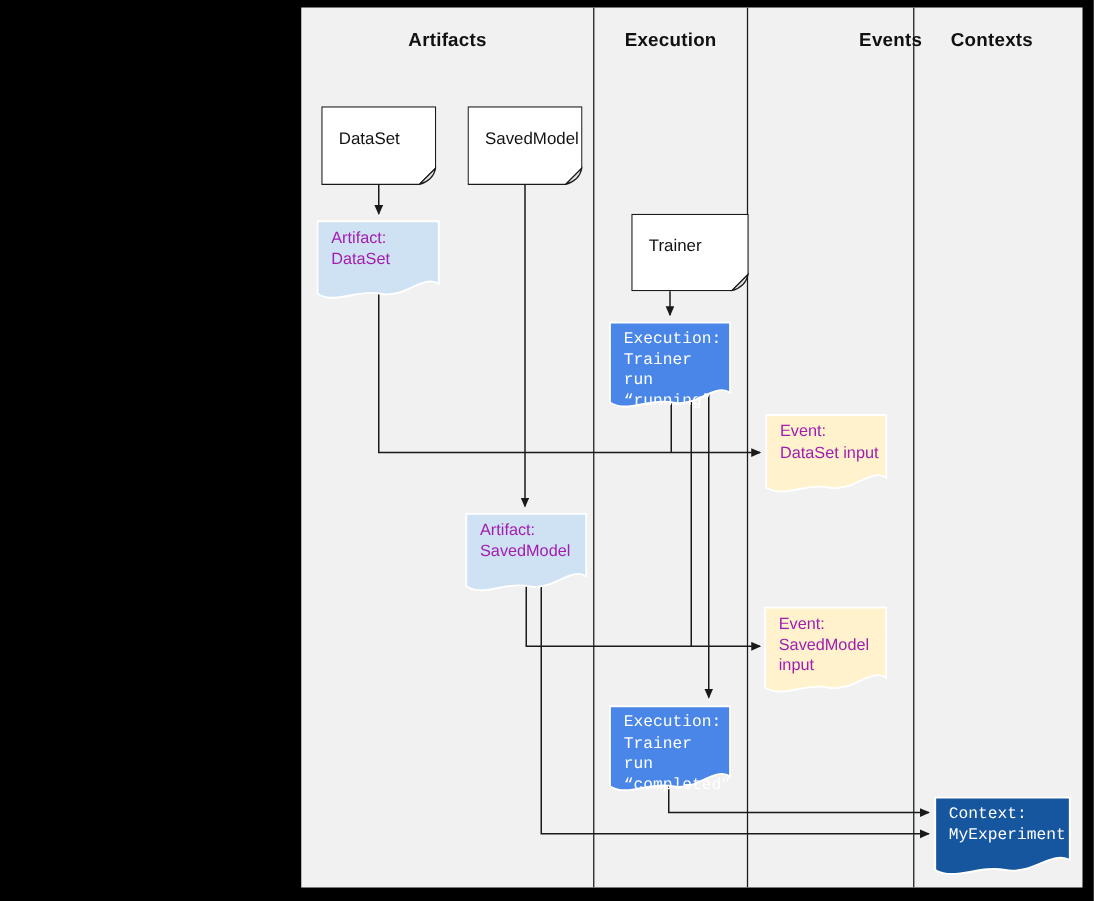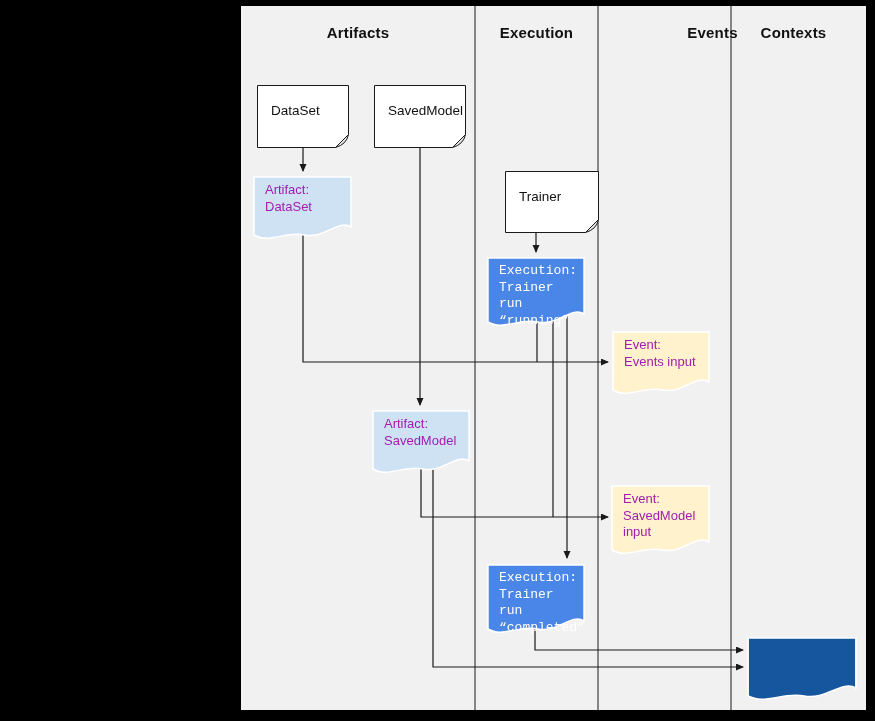--- a/index.html
+++ b/index.html
@@ -128,21 +128,21 @@
         <div>“running”</div>
       </div>
     </div>
 
     <div class="node" style="left:371px; top:325px; width:98px; height:70px;">
       <svg width="98" height="70" viewBox="0 0 100 70" preserveAspectRatio="none">
         <path class="shape-wave" d="M1,1 H99 V51 C86,43 72,63 52,59 C32,55 16,68 1,59 Z" fill="#fff2cc"></path>
       </svg>
       <div class="wavy-label">
         <div>Event:</div>
-        <div>Events input</div>
+        <div>DataSet input</div>
       </div>
     </div>
 
     <div class="node" style="left:131px; top:404px; width:98px; height:70px;">
       <svg width="98" height="70" viewBox="0 0 100 70" preserveAspectRatio="none">
         <path class="shape-wave" d="M1,1 H99 V51 C86,43 72,63 52,59 C32,55 16,68 1,59 Z" fill="#cfe2f3"></path>
       </svg>
       <div class="wavy-label">
         <div>Artifact:</div>
         <div>SavedModel</div>
@@ -168,16 +168,20 @@
         <div>Execution:</div>
         <div>Trainer run</div>
         <div>“completed”</div>
       </div>
     </div>
 
     <div class="node" style="left:506px; top:631px; width:110px; height:70px;">
       <svg width="110" height="70" viewBox="0 0 100 70" preserveAspectRatio="none">
         <path class="shape-wave" d="M1,1 H99 V51 C86,43 72,63 52,59 C32,55 16,68 1,59 Z" fill="#15569e"></path>
       </svg>
+      <div class="wavy-label light">
+        <div>Context:</div>
+        <div>MyExperiment</div>
+      </div>
     </div>
 
   </div>
 </div>
 
 </body></html>

